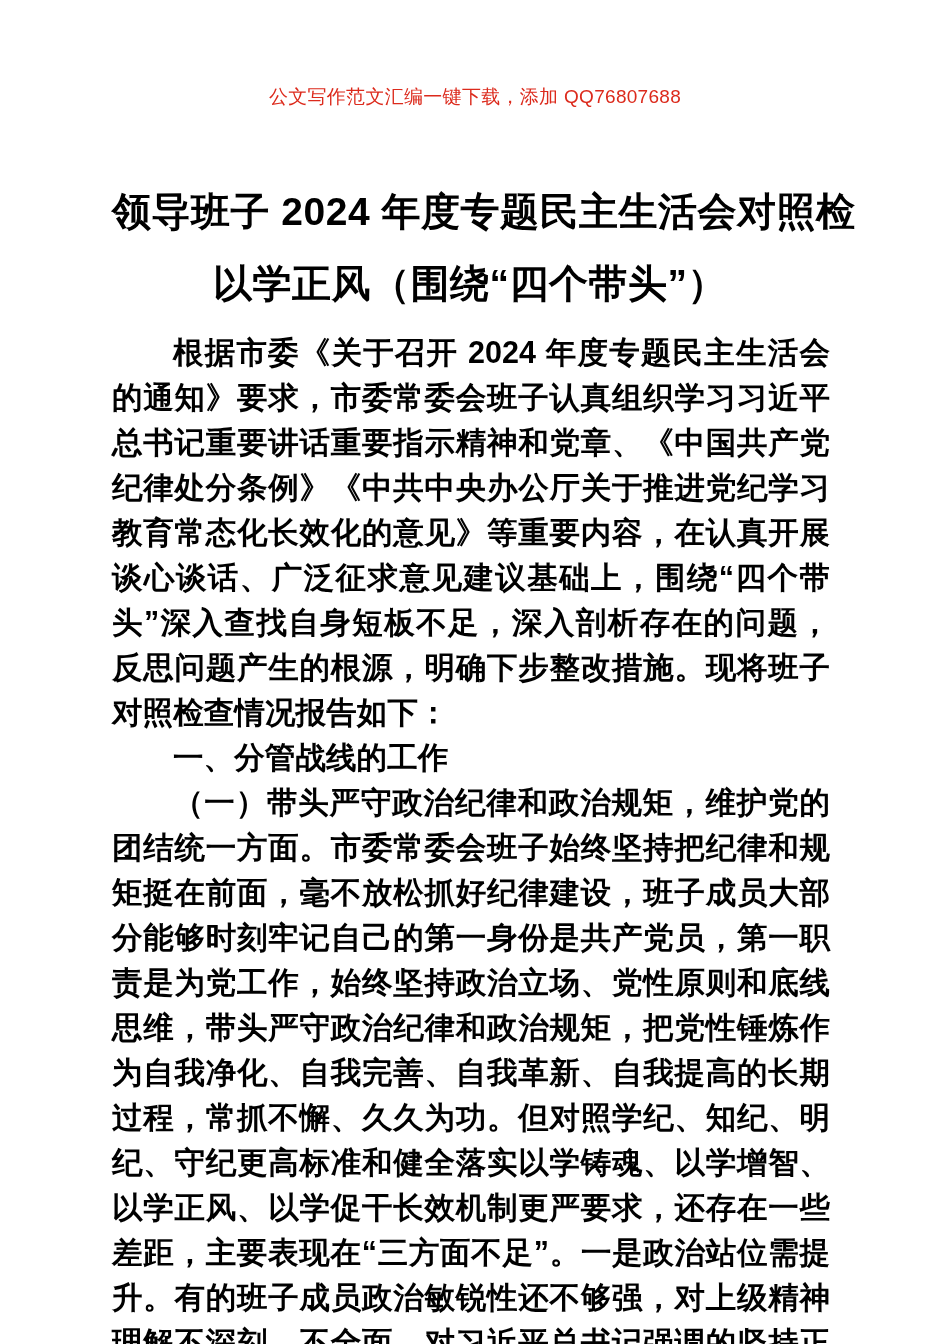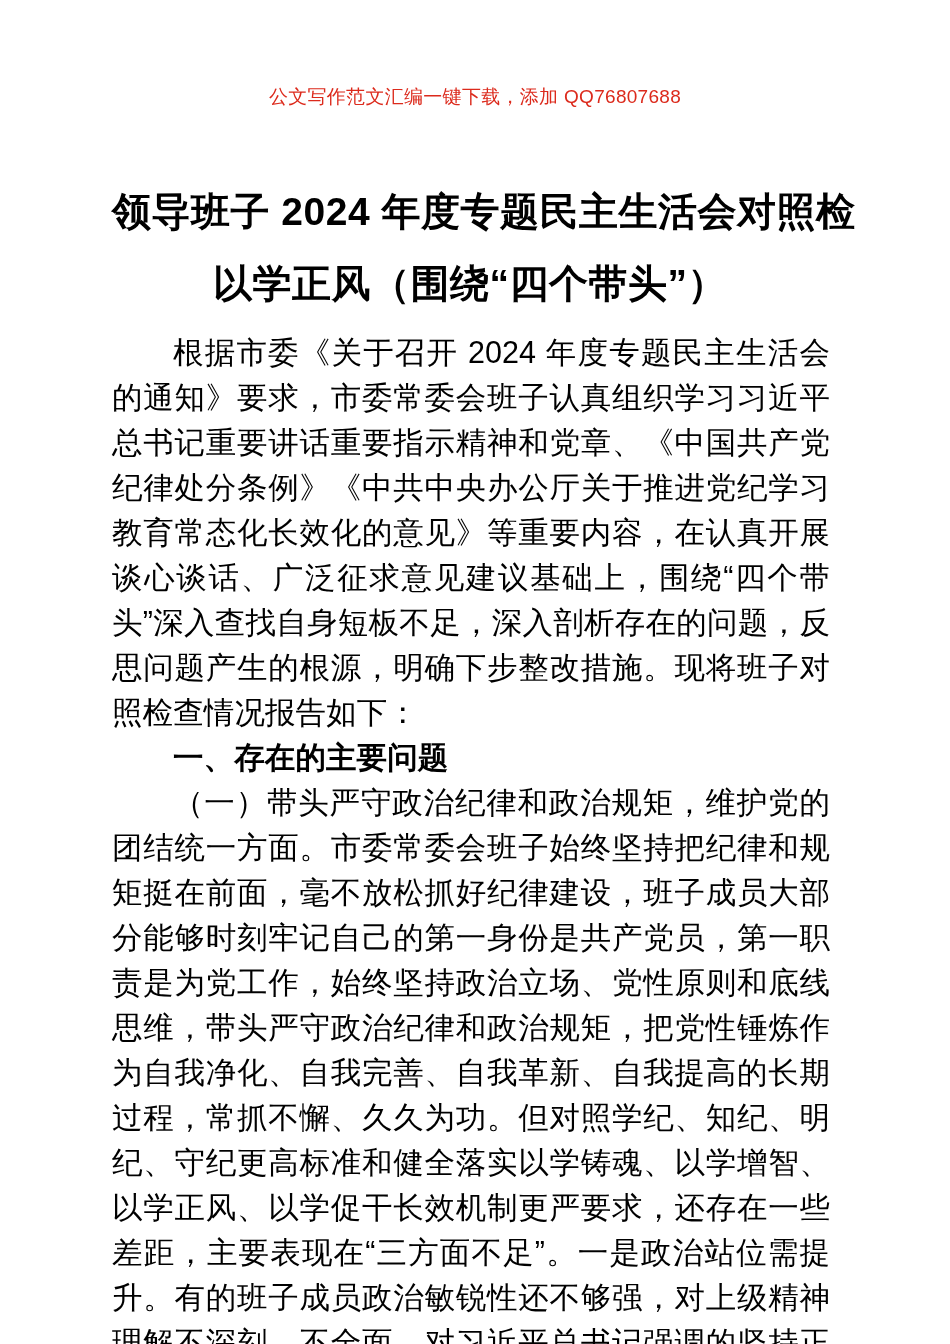--- a/index.html
+++ b/index.html
@@ -58,21 +58,21 @@
   
   .body-block {
     position: absolute;
     top: 330px;
     left: 112px;
     width: 718px;
   }
 
   p.para {
     font-size: 30.5px;
-    font-weight: 400;
+    font-weight: 700;
     line-height: 45px;
     text-align: justify;
     text-align-last: left;
     text-justify: inter-ideograph;
     letter-spacing: 0.1px;
     font-family: "Liberation Sans", "DejaVu Sans", sans-serif;
     margin: 0;
   }
 
   p.indent { text-indent: 61px; }
@@ -91,19 +91,19 @@
 
   <div class="doc-title">
     <span class="tline">领导班子 2024 年度专题民主生活会对照检</span>
     <span class="tline">以学正风（围绕“四个带头”）</span>
   </div>
 
   <div class="body-block">
 
     <p class="para indent">根据市委《关于召开 2024 年度专题民主生活会的通知》要求，市委常委会班子认真组织学习习近平总书记重要讲话重要指示精神和党章、《中国共产党纪律处分条例》《中共中央办公厅关于推进党纪学习教育常态化长效化的意见》等重要内容，在认真开展谈心谈话、广泛征求意见建议基础上，围绕“四个带头”深入查找自身短板不足，深入剖析存在的问题，反思问题产生的根源，明确下步整改措施。现将班子对照检查情况报告如下：</p>
 
-    <p class="para indent heading-line">一、存在的主要问题</p>
+    <p class="para indent heading-line">一、分管战线的工作</p>
 
     <p class="para indent">（一）带头严守政治纪律和政治规矩，维护党的团结统一方面。市委常委会班子始终坚持把纪律和规矩挺在前面，毫不放松抓好纪律建设，班子成员大部分能够时刻牢记自己的第一身份是共产党员，第一职责是为党工作，始终坚持政治立场、党性原则和底线思维，带头严守政治纪律和政治规矩，把党性锤炼作为自我净化、自我完善、自我革新、自我提高的长期过程，常抓不懈、久久为功。但对照学纪、知纪、明纪、守纪更高标准和健全落实以学铸魂、以学增智、以学正风、以学促干长效机制更严要求，还存在一些差距，主要表现在“三方面不足”。一是政治站位需提升。有的班子成员政治敏锐性还不够强，对上级精神理解不深刻、不全面，对习近平总书记强调的坚持正确的政治路线、政治立场、政治方向、政治道路等缺少更为深入的思考。有的班子成员平时想问题、作决策、抓工作，缺乏大局意识，习惯性从 X 发展需要出发，过于注重自己分管领域、分管战线的工作，从政治高度认识和把握</p>
 
   </div>
 
 </div>
 
 </body></html>

